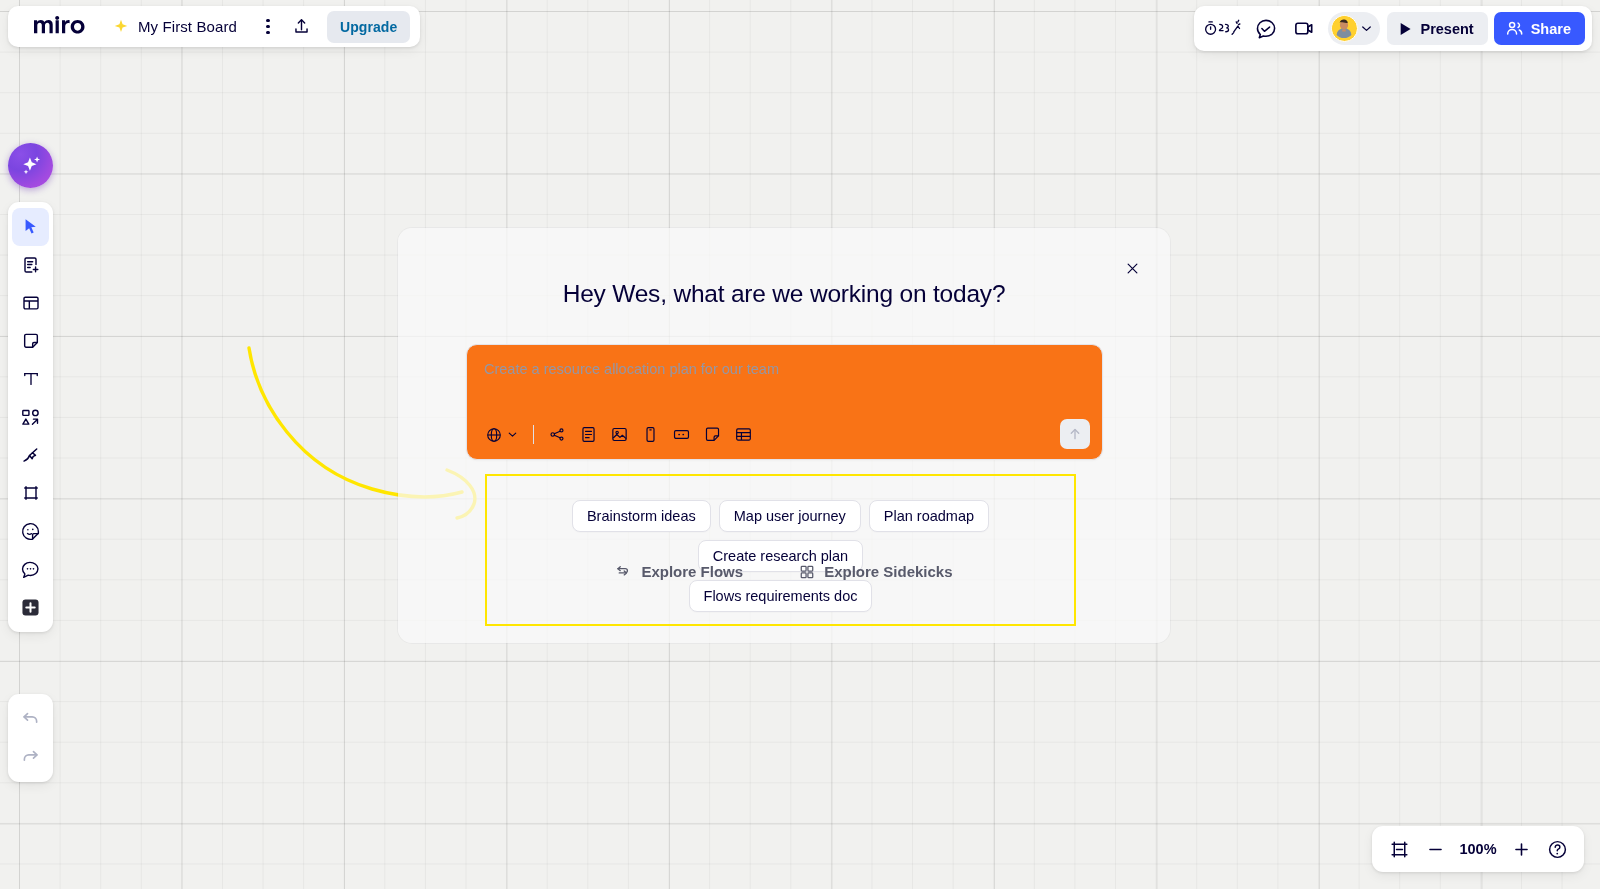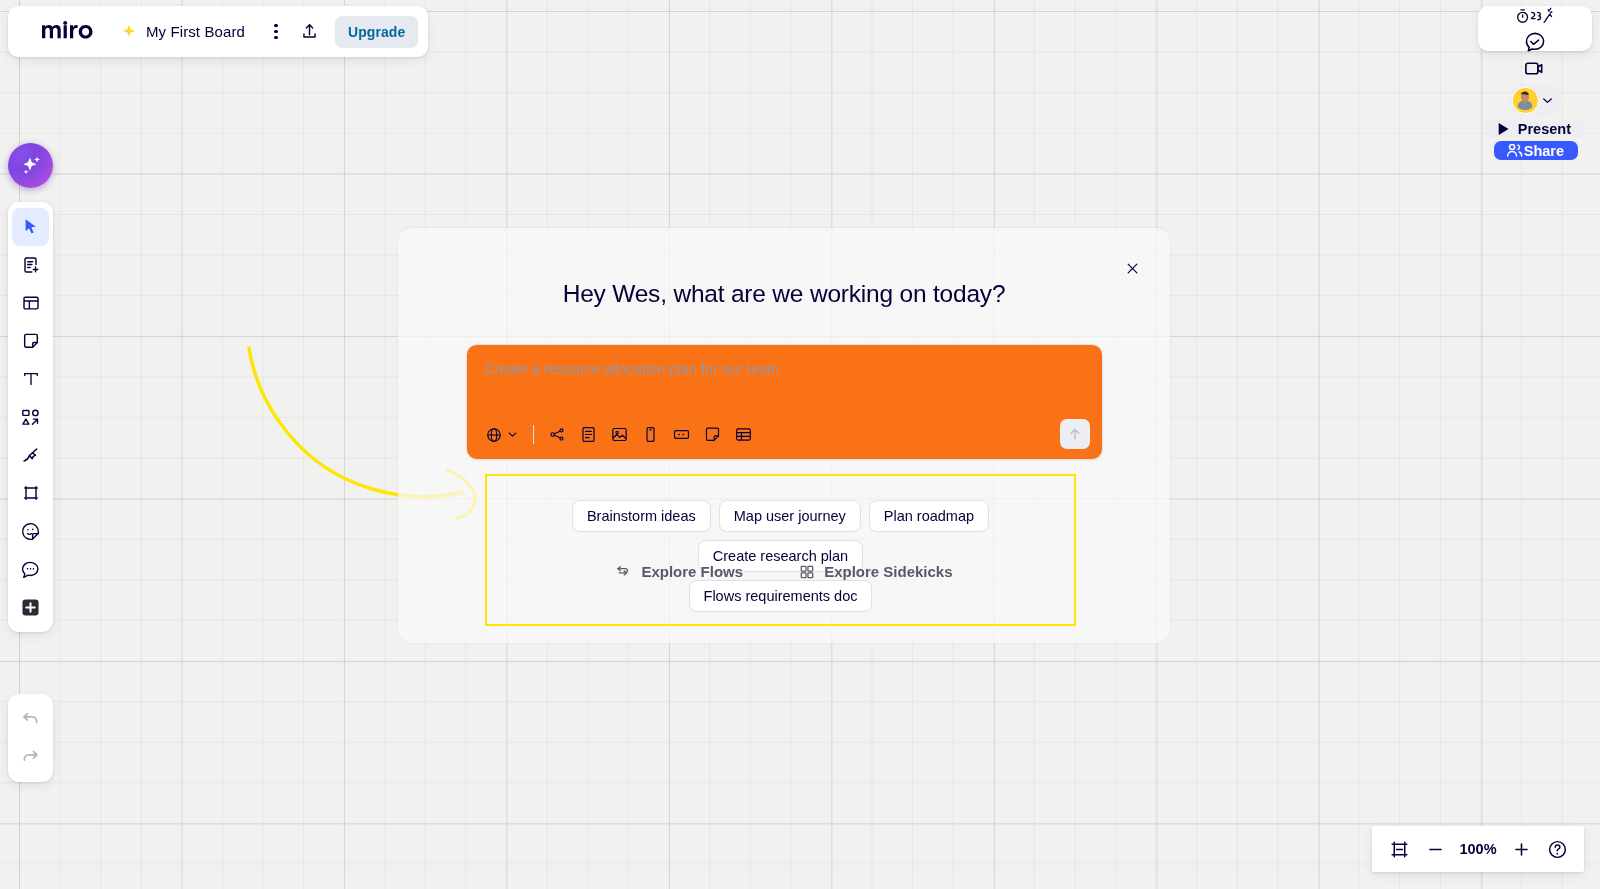--- a/index.html
+++ b/index.html
@@ -22,24 +22,24 @@
       linear-gradient(to bottom, rgba(0,0,0,0.085) 1px, transparent 1px);
     background-size: 40.6px 40.6px, 40.6px 40.6px, 162.5px 162.5px, 162.5px 162.5px;
     background-position: 19px 11px, 19px 11px, 19px 11px, 19px 11px;
   }
 
   
   .ink { position: absolute; left: 0; top: 0; width: 1600px; height: 889px; pointer-events: none; }
 
   
   .topbar-left {
-    position: absolute; left: 8px; top: 6px; height: 51px;
+    position: absolute; left: 8px; top: 6px; height: 41px;
     display: flex; align-items: center; gap: 0;
     background: #ffffff; border-radius: 10px;
-    padding: 0 10px 0 32px;
+    padding: 0 10px 0 24px;
     box-shadow: 0 1px 3px rgba(0,0,0,0.10), 0 4px 12px rgba(0,0,0,0.06);
   }
   .miro-logo { display: flex; align-items: center; margin-right: 16px; }
   .spark-small { margin-right: 8px; display: flex; }
   .board-title {
     font-size: 15px; color: #050038; font-weight: 400; letter-spacing: .1px;
     white-space: nowrap;
   }
   .icon-btn {
     width: 34px; height: 34px; border-radius: 7px;
@@ -55,39 +55,38 @@
   }
   .dots-v { display: flex; flex-direction: column; gap: 3px; align-items: center; }
   .dots-v i { width: 3.2px; height: 3.2px; background: #050038; border-radius: 50%; display: block; }
 
   
   .topbar-right {
     position: absolute; right: 8px; top: 6px; height: 45px;
     display: flex; align-items: center; gap: 4px;
     background: #ffffff; border-radius: 10px; padding: 0 7px;
     box-shadow: 0 1px 3px rgba(0,0,0,0.10), 0 4px 12px rgba(0,0,0,0.06);
-    flex-direction: column;
   }
   .avatar-group {
     display: flex; align-items: center; gap: 1px;
     background: #eceef2; border-radius: 20px; padding: 3px 6px 3px 3px;
     margin: 0 3px; cursor: pointer;
   }
   .avatar {
     width: 27px; height: 27px; border-radius: 50%;
     background: #ffd02f; overflow: hidden; position: relative; flex: none;
     border: 1.5px solid #fff;
   }
   .present-btn {
     display: flex; align-items: center; gap: 8px; height: 33px;
     background: #eceef2; border: none; border-radius: 7px; padding: 0 14px 0 12px;
     font-family: inherit; font-size: 14.5px; font-weight: 700; color: #050038; cursor: pointer;
   }
   .share-btn {
-    display: flex; align-items: center; height: 33px;
+    display: flex; align-items: center; gap: 7px; height: 33px;
     background: #3859ff; border: none; border-radius: 7px; padding: 0 14px 0 11px;
     font-family: inherit; font-size: 14.5px; font-weight: 700; color: #fff; cursor: pointer;
     margin-left: 2px;
   }
 
   
   .ai-orb {
     position: absolute; left: 8px; top: 143px;
     width: 45px; height: 45px; border-radius: 50%;
     background: radial-gradient(circle at 28% 25%, #8b4fe8 0%, #7b45e0 35%, #a04ae0 70%, #b44fe0 100%);
@@ -188,21 +187,21 @@
   .explore-link {
     display: flex; align-items: center; gap: 9px;
     background: none; border: none; cursor: pointer;
     font-family: inherit; font-size: 15px; font-weight: 700; color: #585a6b;
   }
 
   
   .zoom-bar {
     position: absolute; right: 16px; bottom: 17px; height: 46px;
     display: flex; align-items: center; gap: 2px;
-    background: #fff; border-radius: 2px; padding: 0 10px;
+    background: #fff; border-radius: 11px; padding: 0 10px;
     box-shadow: 0 1px 3px rgba(0,0,0,0.10), 0 4px 12px rgba(0,0,0,0.06);
   }
   .zbtn {
     width: 34px; height: 34px; border: none; background: transparent; border-radius: 7px;
     display: flex; align-items: center; justify-content: center; cursor: pointer;
   }
   .zoom-level {
     font-size: 14.5px; font-weight: 700; color: #050038; min-width: 48px;
     text-align: center; cursor: pointer; user-select: none;
   }

